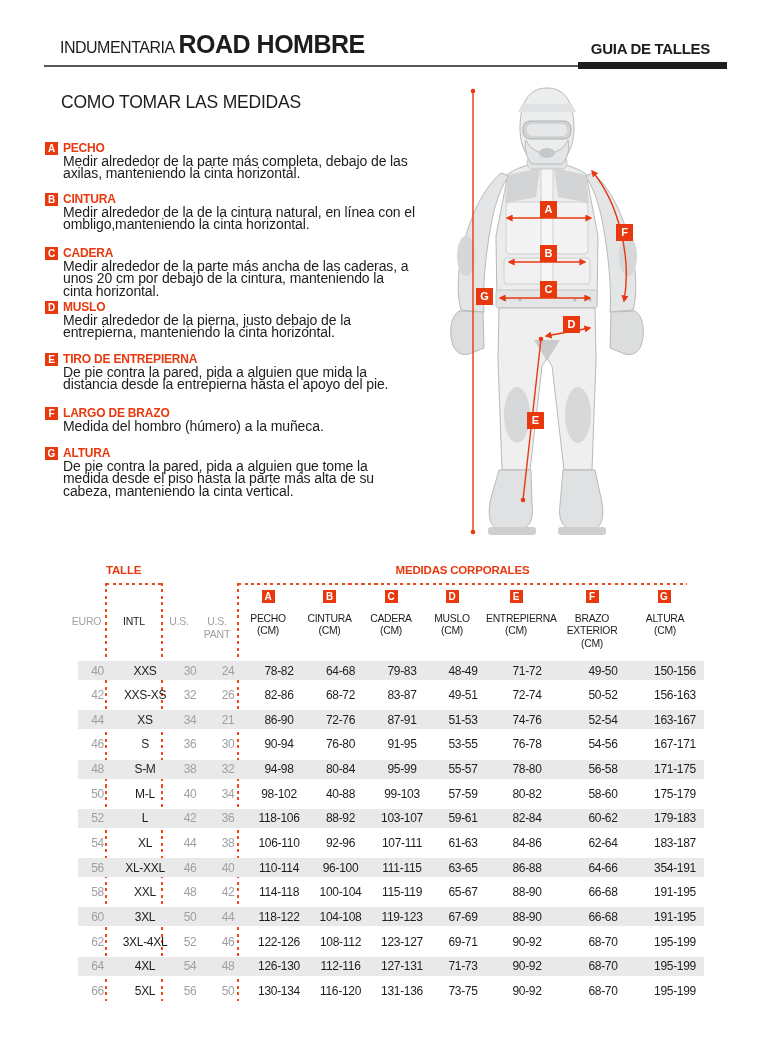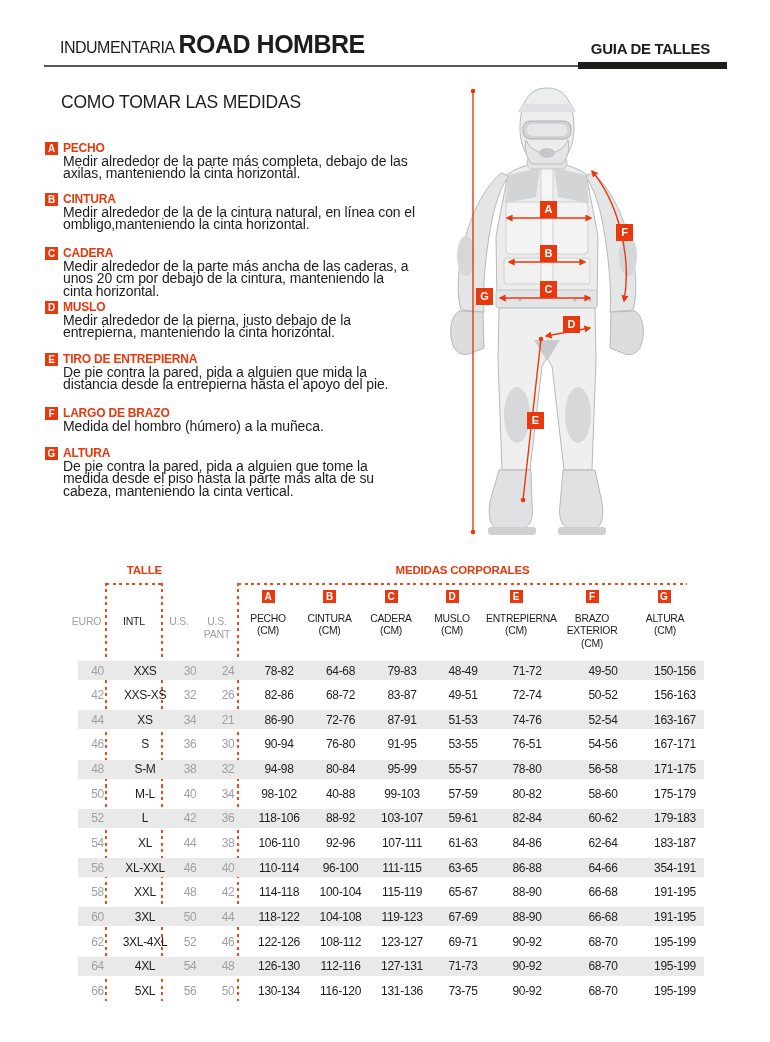--- a/index.html
+++ b/index.html
@@ -23,21 +23,21 @@
             font-size:10px;font-weight:700;text-align:center;line-height:13px;}
   .item .il{position:absolute;left:18px;top:0;color:#e8380d;font-weight:700;font-size:12px;line-height:13px;letter-spacing:-0.2px;white-space:nowrap;}
   .item .id{position:absolute;left:18px;top:13px;margin:0;width:352px;font-size:14px;line-height:12.3px;letter-spacing:-0.1px;color:#1d1d1b;}
 
   
   .figure-svg{position:absolute;left:445px;top:80px;}
   .fb{position:absolute;width:17px;height:17px;background:#e8380d;color:#fff;font-weight:700;
       font-size:11px;line-height:17px;text-align:center;z-index:5;}
 
   
-  .talle-label{position:absolute;left:106px;top:564px;width:56px;text-align:right;
+  .talle-label{position:absolute;left:106px;top:564px;width:56px;text-align:left;
                color:#e8380d;font-size:11.5px;font-weight:700;letter-spacing:-0.2px;}
   .medidas-label{position:absolute;left:238px;top:564px;width:449px;text-align:center;
                color:#e8380d;font-size:11.5px;font-weight:700;letter-spacing:-0.2px;}
   .vdash{position:absolute;top:583px;height:418px;width:2px;
          background:repeating-linear-gradient(180deg,#ef4a1c 0 3px,transparent 3px 6.5px);}
   .hdash{position:absolute;top:583px;height:2px;
          background:repeating-linear-gradient(90deg,#ef4a1c 0 3px,transparent 3px 6.5px);}
   #vdash1{left:105px;} #vdash2{left:161px;} #vdash3{left:237px;}
   #hdash-talle{left:106px;width:56px;} #hdash-medidas{left:238px;width:449px;}
 
@@ -298,21 +298,21 @@
     </div>
     <div class="trow">
       <div class="c gray">46</div>
       <div class="c">S</div>
       <div class="c gray">36</div>
       <div class="c gray">30</div>
       <div class="c">90-94</div>
       <div class="c">76-80</div>
       <div class="c">91-95</div>
       <div class="c">53-55</div>
-      <div class="c">76-51</div>
+      <div class="c">76-78</div>
       <div class="c">54-56</div>
       <div class="c">167-171</div>
     </div>
     <div class="trow striped">
       <div class="c gray">48</div>
       <div class="c">S-M</div>
       <div class="c gray">38</div>
       <div class="c gray">32</div>
       <div class="c">94-98</div>
       <div class="c">80-84</div>

